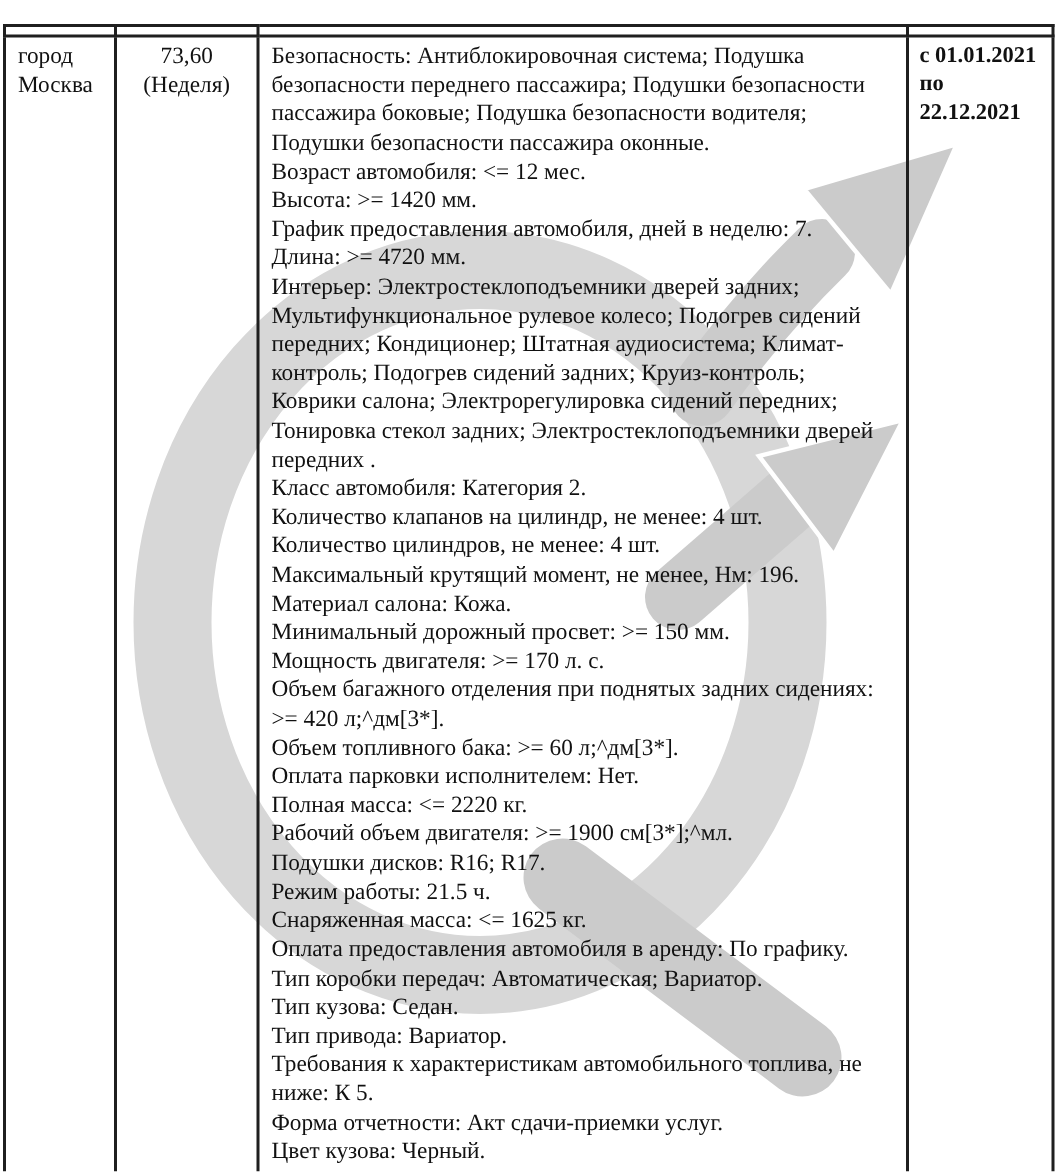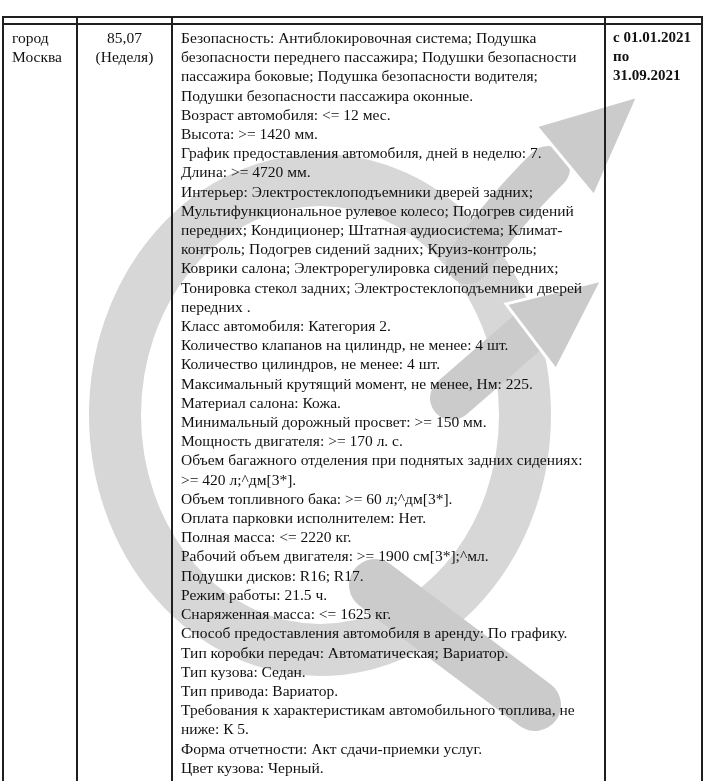--- a/index.html
+++ b/index.html
@@ -57,59 +57,59 @@
       <td></td>
       <td></td>
       <td></td>
       <td></td>
     </tr>
     <tr class="main-row">
       <td class="cell-city">
         <div>город Москва</div>
       </td>
       <td class="cell-price">
-        <div>85,07</div>
+        <div>73,60</div>
         <div>(Неделя)</div>
       </td>
       <td class="cell-specs">
         <div>
               <div class="spec-item">Безопасность: Антиблокировочная система; Подушка безопасности переднего пассажира; Подушки безопасности пассажира боковые; Подушка безопасности водителя; Подушки безопасности пассажира оконные.</div>
               <div class="spec-item">Возраст автомобиля: &lt;= 12 мес.</div>
               <div class="spec-item">Высота: &gt;= 1420 мм.</div>
               <div class="spec-item">График предоставления автомобиля, дней в неделю: 7.</div>
               <div class="spec-item">Длина: &gt;= 4720 мм.</div>
               <div class="spec-item">Интерьер: Электростеклоподъемники дверей задних; Мультифункциональное рулевое колесо; Подогрев сидений передних; Кондиционер; Штатная аудиосистема; Климат-контроль; Подогрев сидений задних; Круиз-контроль; Коврики салона; Электрорегулировка сидений передних; Тонировка стекол задних; Электростеклоподъемники дверей передних .</div>
               <div class="spec-item">Класс автомобиля: Категория 2.</div>
               <div class="spec-item">Количество клапанов на цилиндр, не менее: 4 шт.</div>
               <div class="spec-item">Количество цилиндров, не менее: 4 шт.</div>
-              <div class="spec-item">Максимальный крутящий момент, не менее, Нм: 225.</div>
+              <div class="spec-item">Максимальный крутящий момент, не менее, Нм: 196.</div>
               <div class="spec-item">Материал салона: Кожа.</div>
               <div class="spec-item">Минимальный дорожный просвет: &gt;= 150 мм.</div>
               <div class="spec-item">Мощность двигателя: &gt;= 170 л. с.</div>
               <div class="spec-item">Объем багажного отделения при поднятых задних сидениях: &gt;= 420 л;^дм[3*].</div>
               <div class="spec-item">Объем топливного бака: &gt;= 60 л;^дм[3*].</div>
               <div class="spec-item">Оплата парковки исполнителем: Нет.</div>
               <div class="spec-item">Полная масса: &lt;= 2220 кг.</div>
               <div class="spec-item">Рабочий объем двигателя: &gt;= 1900 см[3*];^мл.</div>
               <div class="spec-item">Подушки дисков: R16; R17.</div>
               <div class="spec-item">Режим работы: 21.5 ч.</div>
               <div class="spec-item">Снаряженная масса: &lt;= 1625 кг.</div>
-              <div class="spec-item">Способ предоставления автомобиля в аренду: По графику.</div>
+              <div class="spec-item">Оплата предоставления автомобиля в аренду: По графику.</div>
               <div class="spec-item">Тип коробки передач: Автоматическая; Вариатор.</div>
               <div class="spec-item">Тип кузова: Седан.</div>
               <div class="spec-item">Тип привода: Вариатор.</div>
               <div class="spec-item">Требования к характеристикам автомобильного топлива, не ниже: К 5.</div>
               <div class="spec-item">Форма отчетности: Акт сдачи-приемки услуг.</div>
               <div class="spec-item">Цвет кузова: Черный.</div>
             </div>
       </td>
       <td class="cell-period">
         <div>
               <div class="period-line">с 01.01.2021</div>
               <div class="period-line">по</div>
-              <div class="period-line">31.09.2021</div>
+              <div class="period-line">22.12.2021</div>
             </div>
       </td>
     </tr>
   </tbody>
     </table>
 
 </div>
 
 </body></html>

